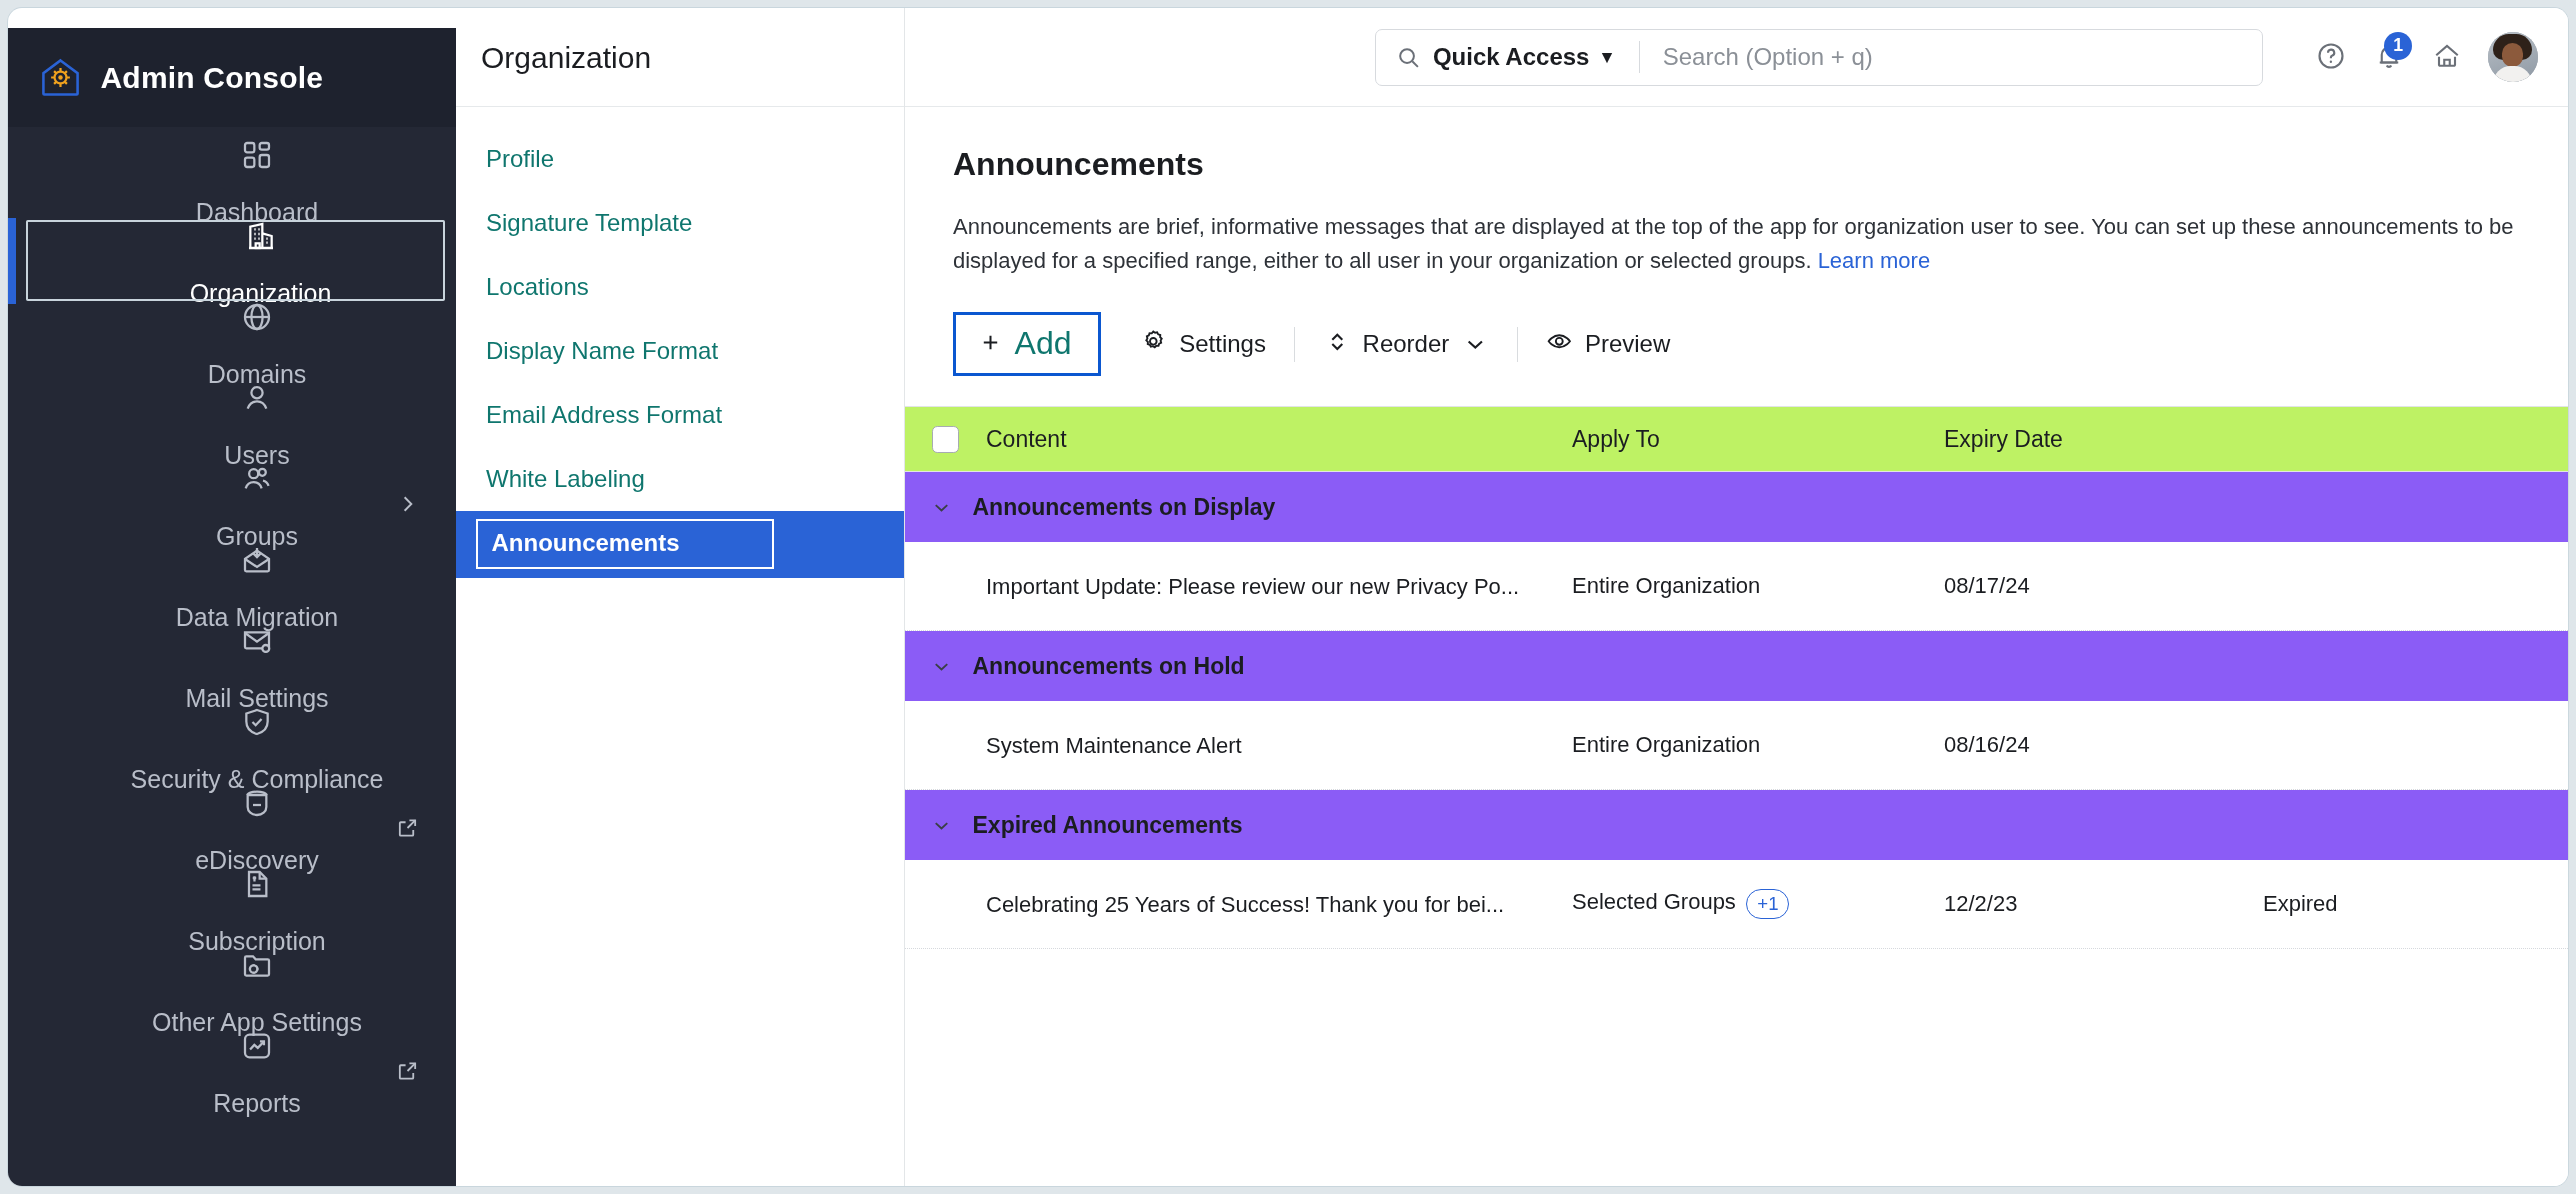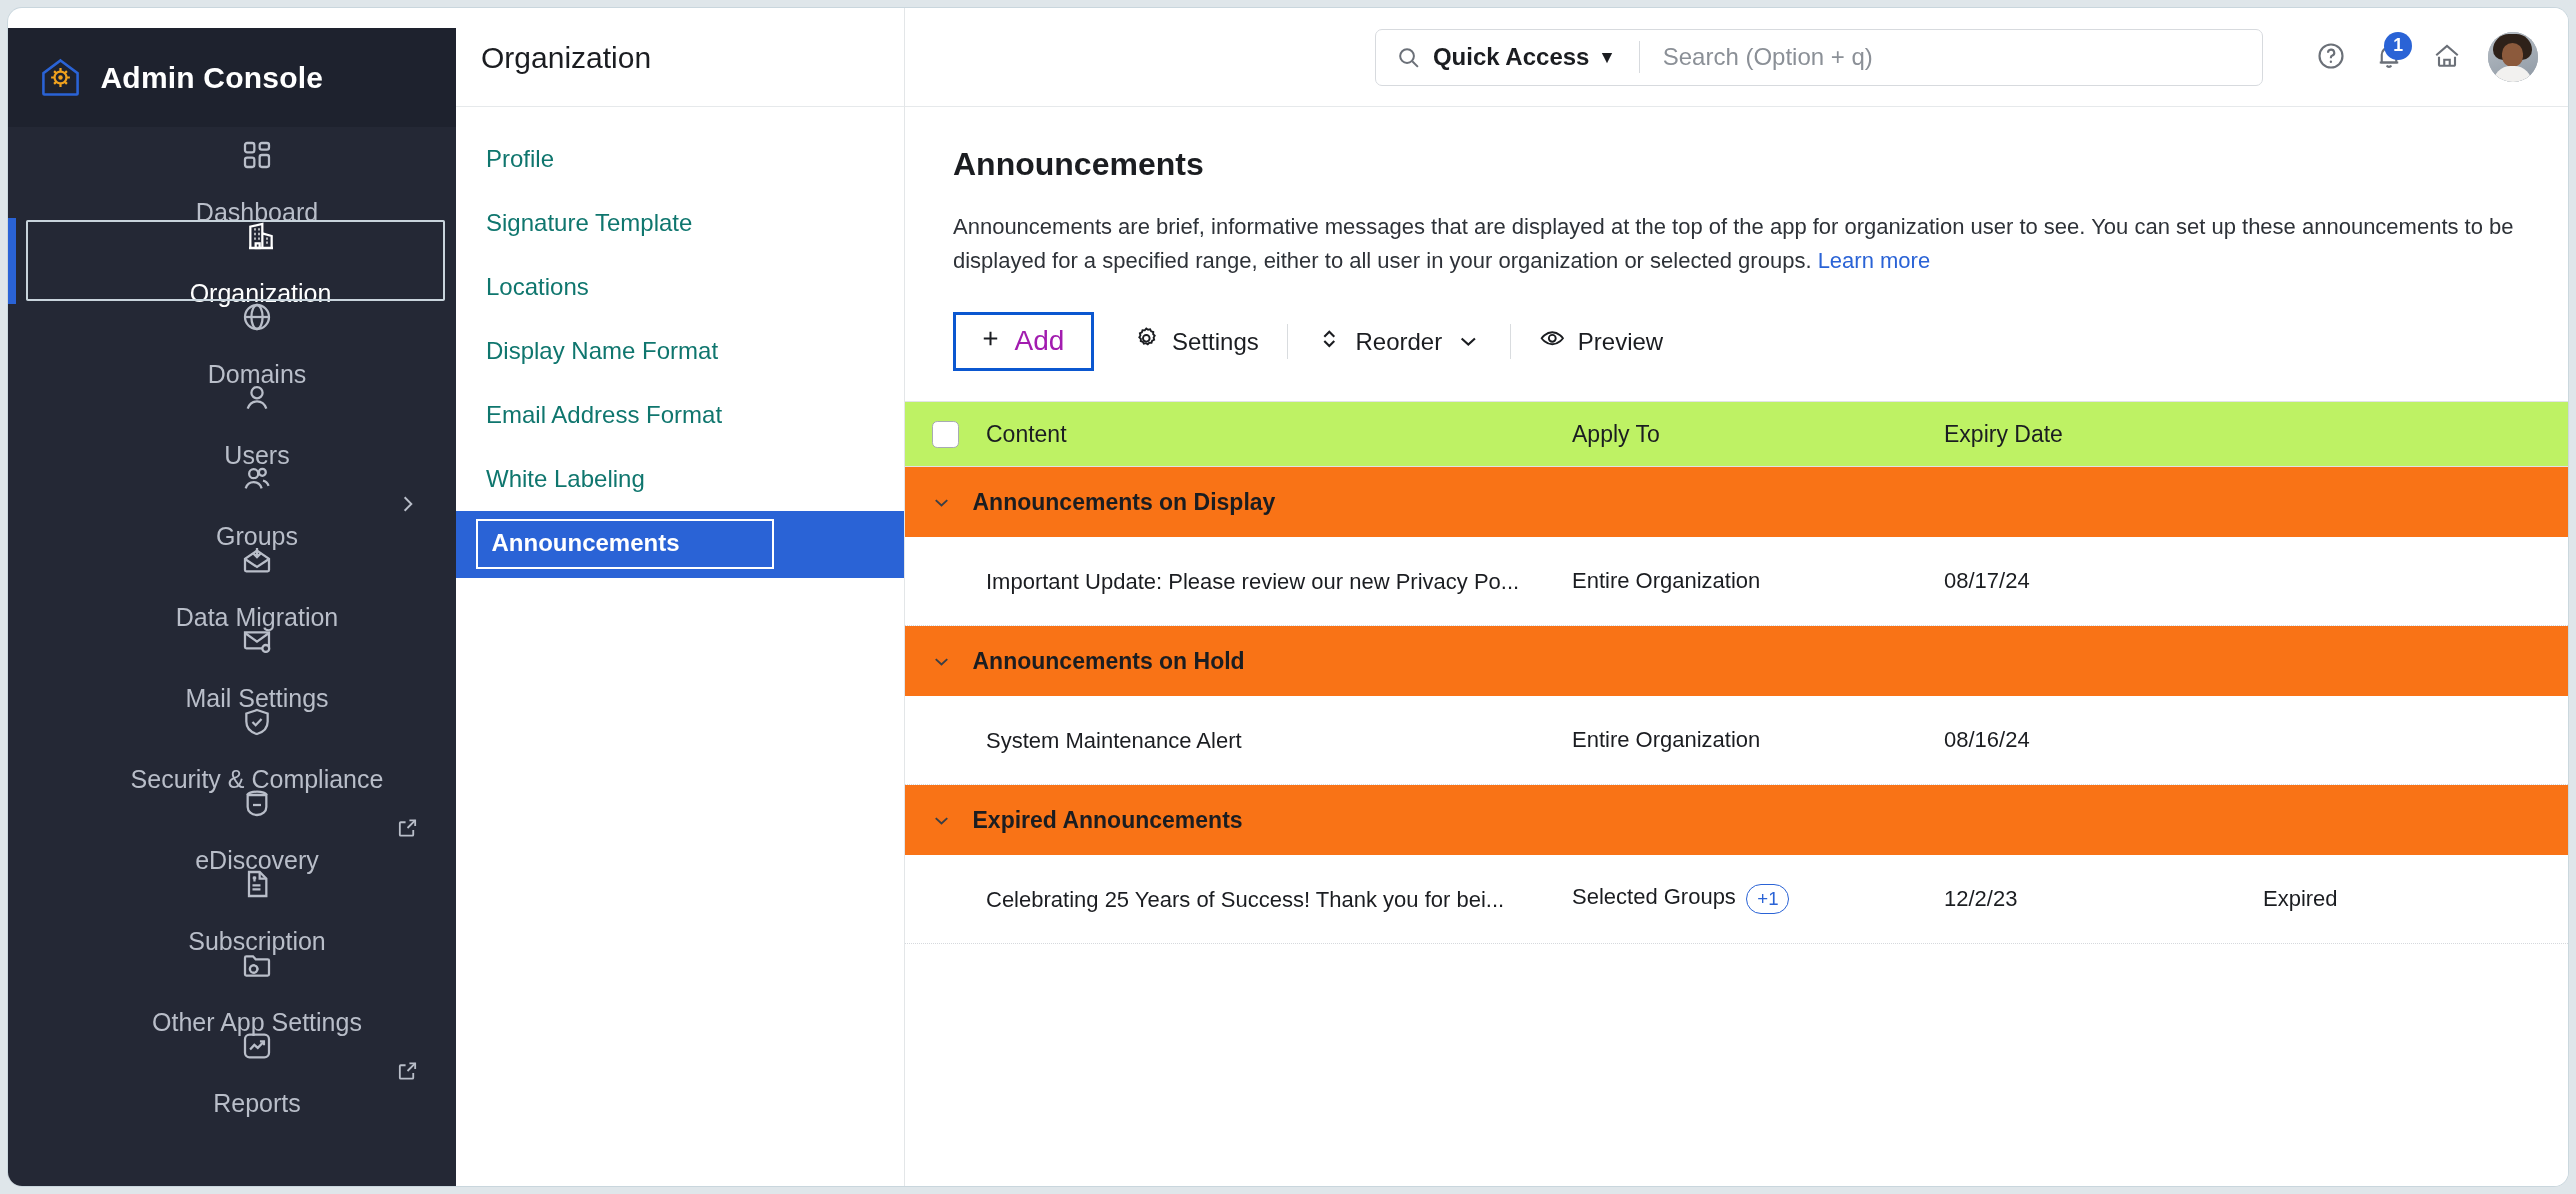--- a/index.html
+++ b/index.html
@@ -194,22 +194,22 @@
   }
   .btn-add-focus {
     border: 3.5px solid #0b57d0;
     padding: 2.7px;
     background: #fff;
     display: inline-flex;
   }
   .btn-add {
     border: 1.8px solid #ffffff;
     background: #ffffff;
-    color: #a21caf;
-    font-size: 28px;
+    color: #0f766e;
+    font-size: 32px;
     font-family: inherit;
     padding: 6.2px 23px 8px 19.5px;
     display: flex; align-items: flex-start; gap: 12.4px;
     cursor: pointer;
     white-space: nowrap;
   }
   .tb-btn {
     display: flex; align-items: center; gap: 12.4px;
     font-size: 24px; color: #1b1d21;
     padding: 8.9px 19.5px;
@@ -237,21 +237,21 @@
     background: #fff; cursor: pointer;
   }
   .c-content { width: 586px; padding-left: 0; }
   .c-apply { width: 372px; }
   .c-expiry { width: 319px; }
   .c-status { flex: 1 1 auto; }
 
   .grp-row {
     display: flex; align-items: center;
     height: 70px;
-    background: #f97316;
+    background: #8b5cf6;
     padding-left: 25px;
     gap: 19.5px;
     cursor: pointer;
   }
   .grp-chev { width: 23px; height: 23px; flex: 0 0 auto; }
   .grp-label { font-size: 23px; font-weight: 700; color: #1b1d21; }
 
   .data-row {
     display: flex; align-items: center;
     min-height: 89px;

